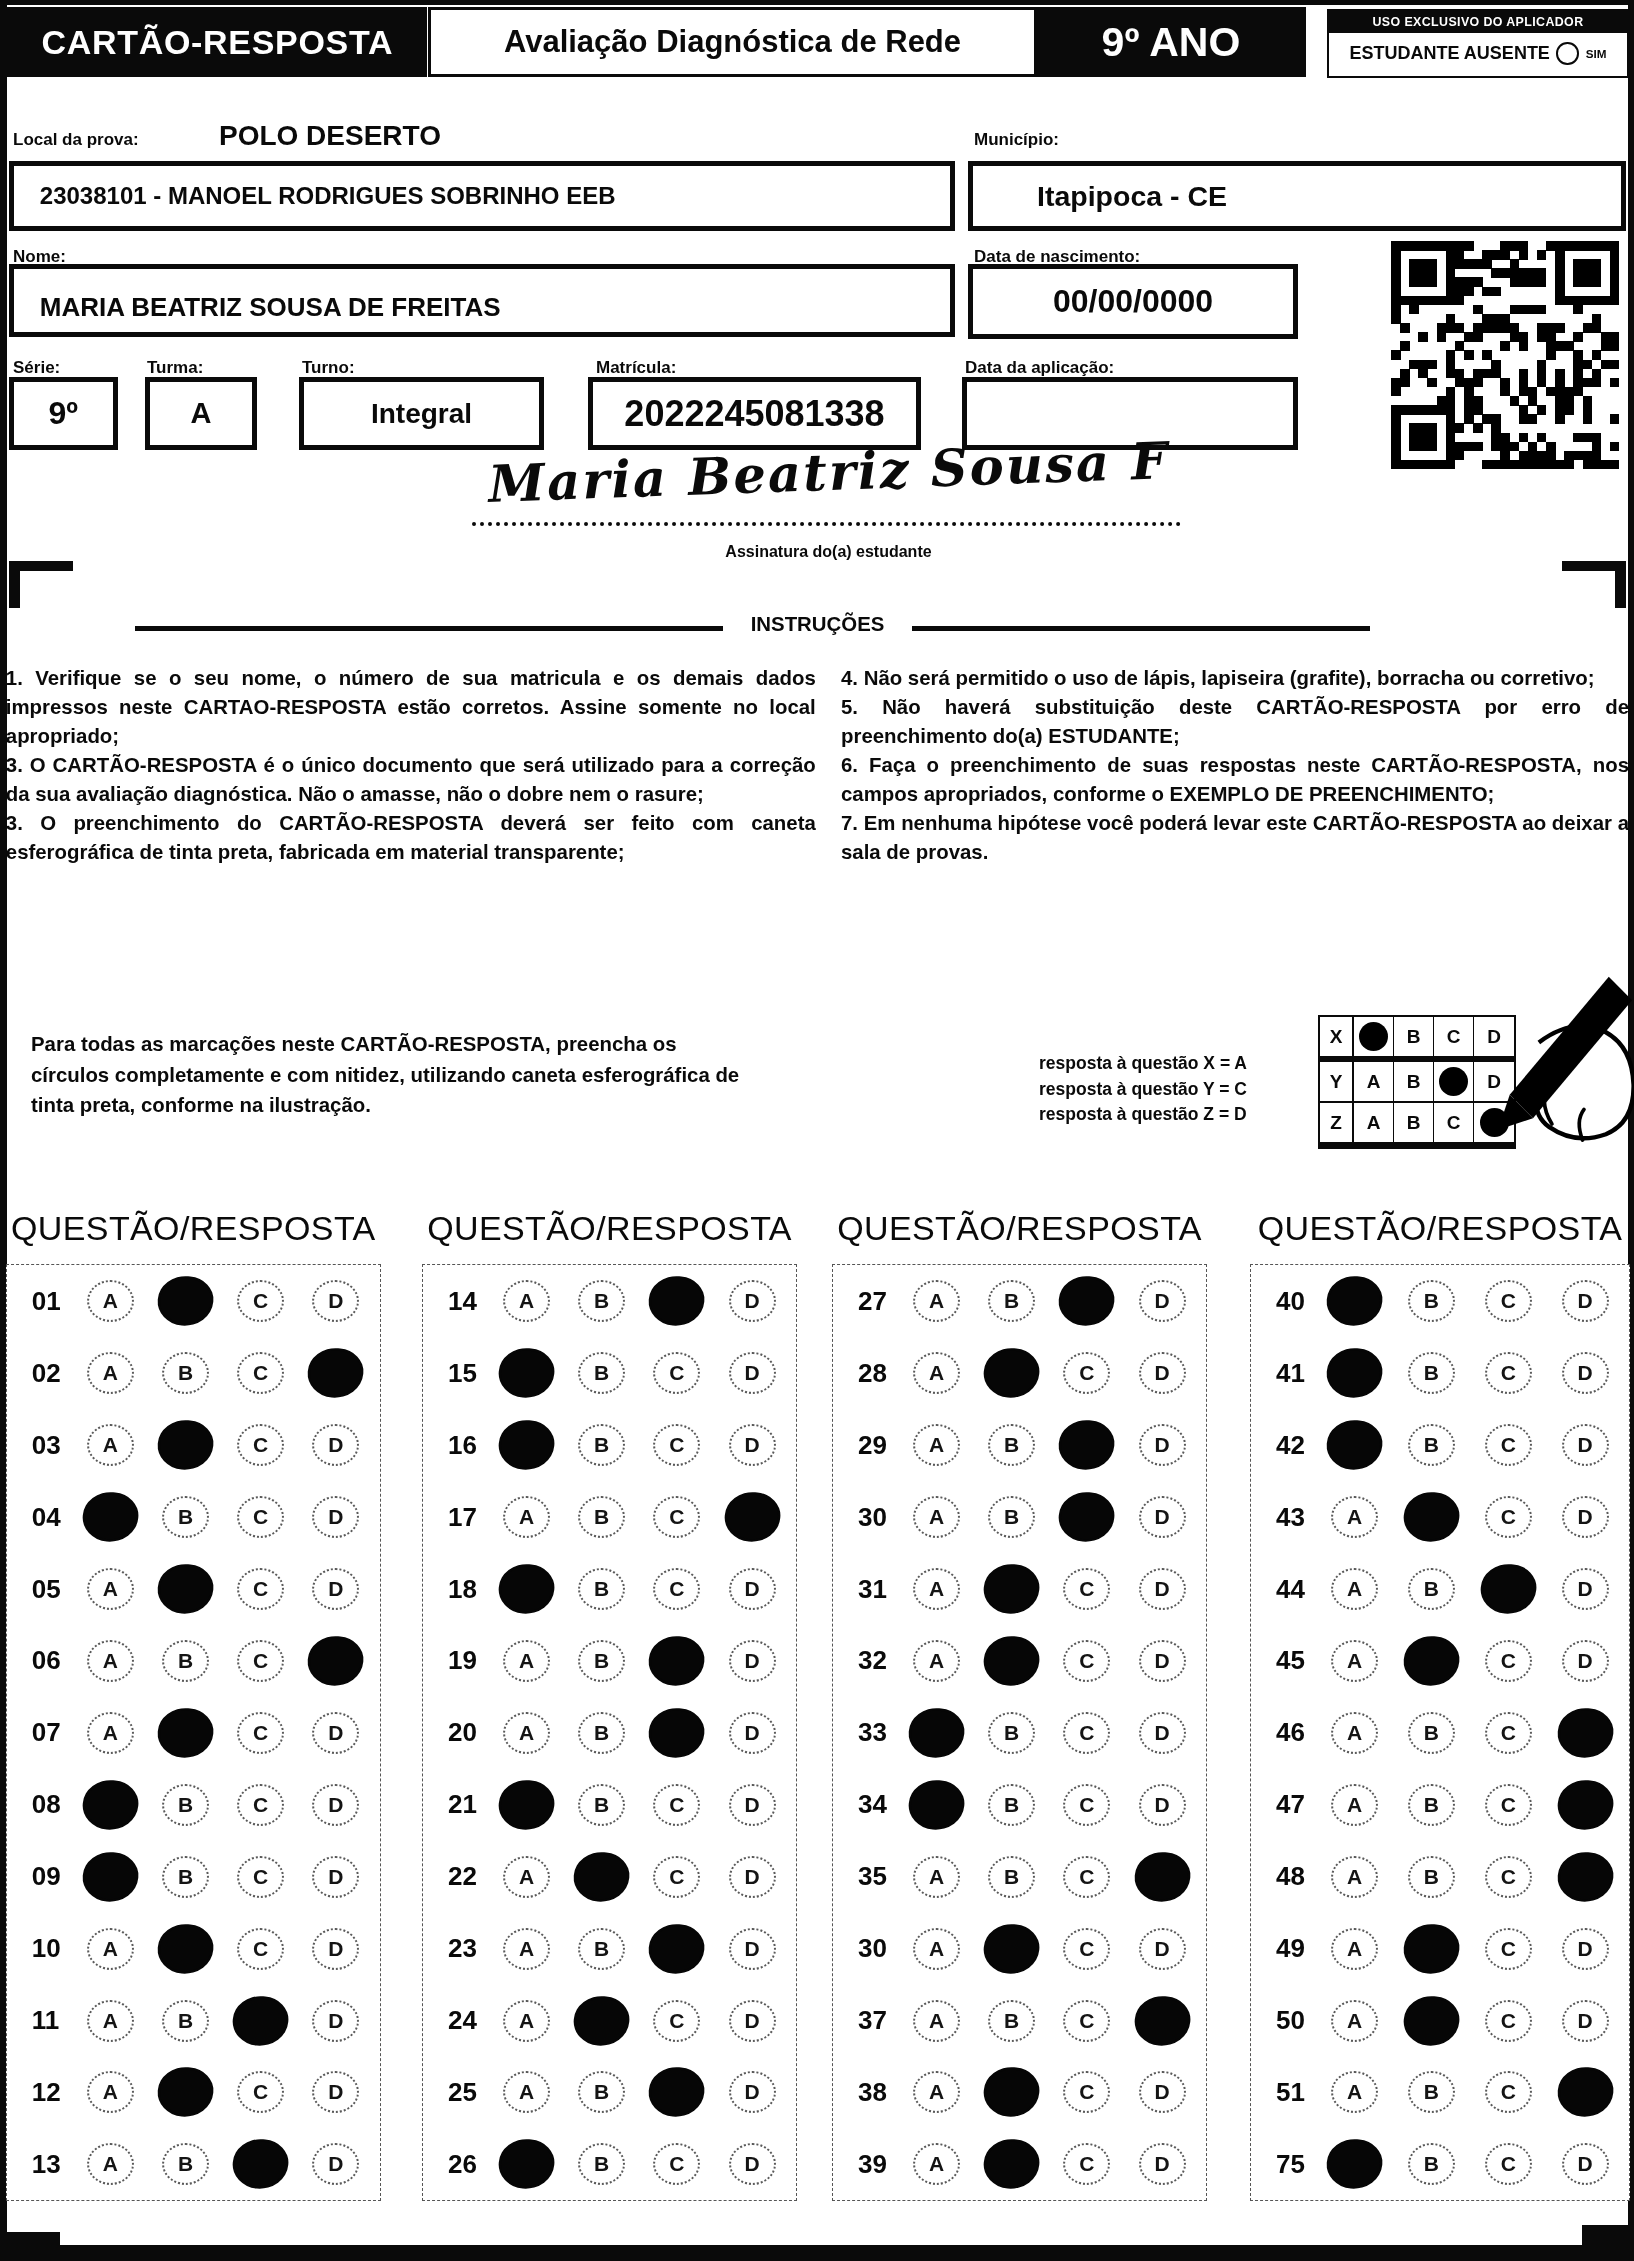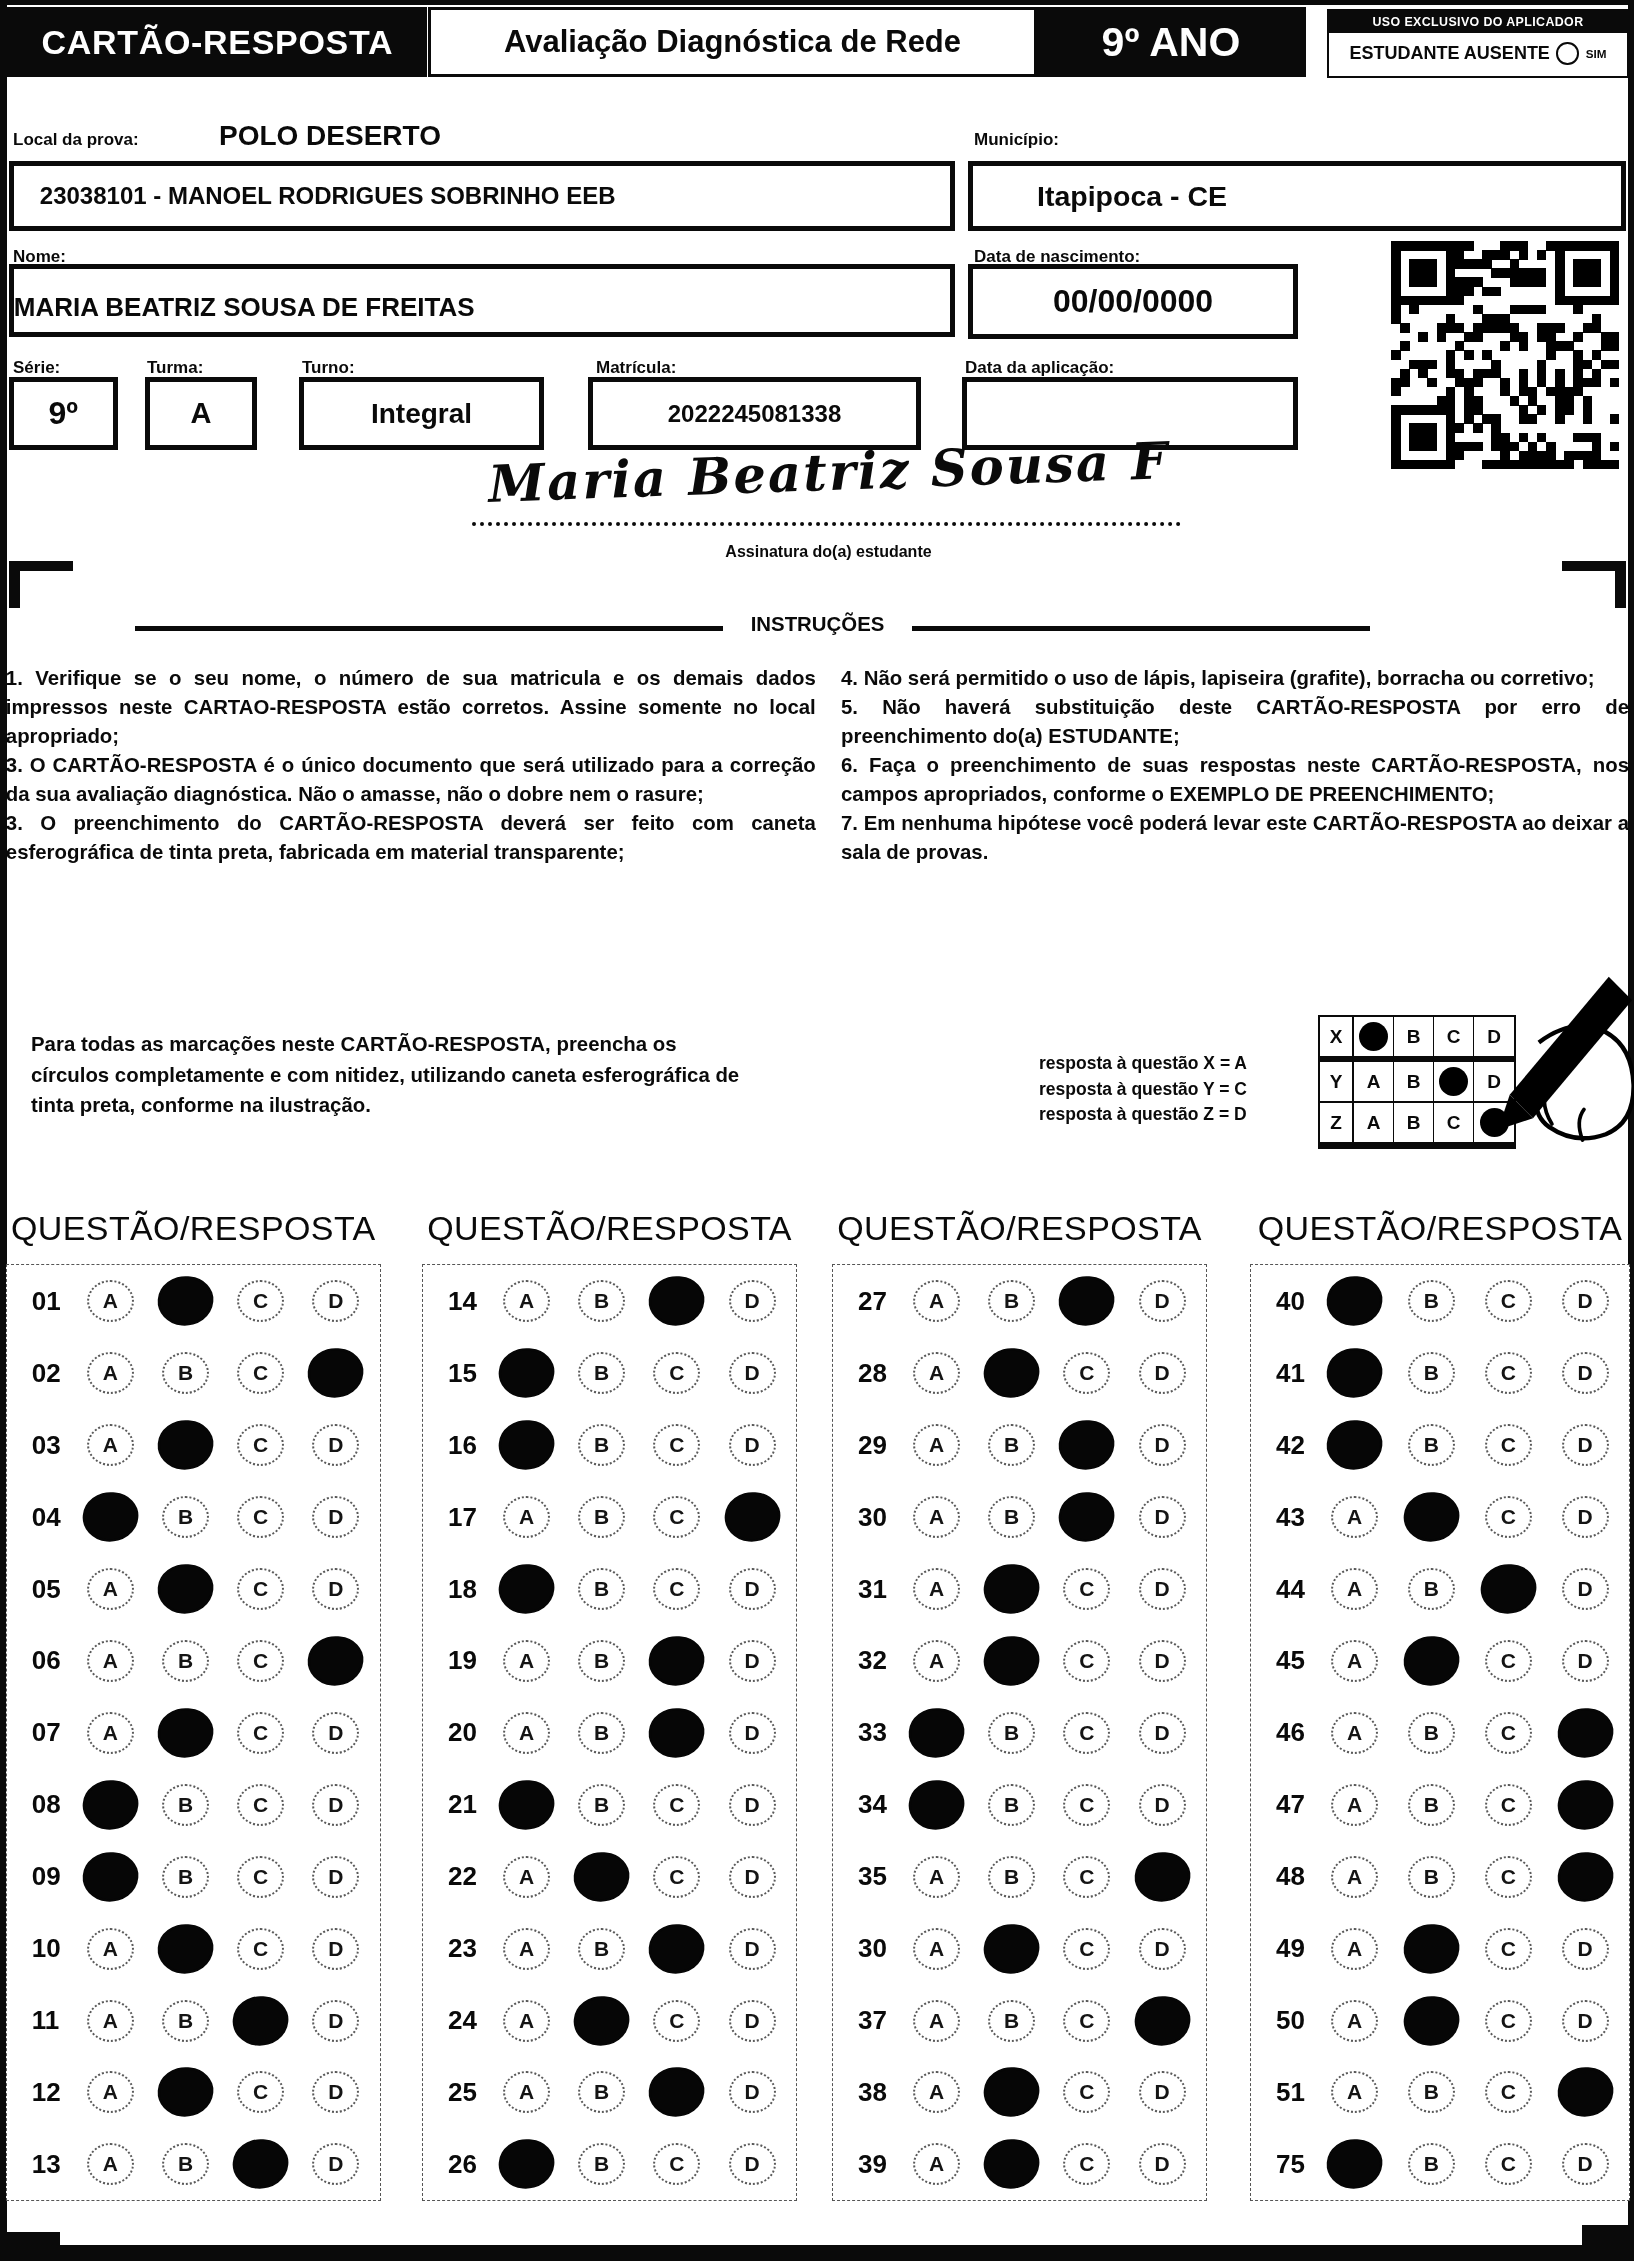--- a/index.html
+++ b/index.html
@@ -30,26 +30,26 @@
   .hdr-aplic .absent-row { height:41px; display:flex; align-items:center; justify-content:center; gap:6.6px; }
   .absent-label { font-size:18px; font-weight:700; }
   .absent-circle { width:22.6px; height:22.6px; border:2.2px solid #0a0a0a; border-radius:50%; }
   .absent-option { font-size:11.7px; font-weight:700; }
 
   
   .flabel { position:absolute; font-size:17px; font-weight:700; white-space:nowrap; }
   .fbox   { position:absolute; border:5.1px solid #0a0a0a; background:#fff; display:flex; align-items:center; font-weight:700; }
   #school-box     { left:8.8px;   top:161px; width:946px; height:70px; padding-left:26px; font-size:24px; }
   #municipio-box  { left:968px; top:161px; width:658px;  height:70px; padding-left:64px; font-size:28.5px; }
-  #nome-box       { left:8.8px;   top:264px; width:946px; height:73px; font-size:26px; align-items:flex-end; padding-bottom:8.8px; }
+  #nome-box       { left:8.8px;   top:264px; width:946px; height:73px; padding-left:26px; font-size:26px; align-items:flex-end; padding-bottom:8.8px; }
   #nasc-box       { left:968px; top:264px; width:330px;  height:75px; justify-content:center; font-size:32px; }
   #serie-box      { left:8.8px;   top:377px; width:109px;  height:73px; justify-content:center; font-size:32px; }
   #turma-box      { left:145px;  top:377px; width:112px;  height:73px; justify-content:center; font-size:29px; }
   #turno-box      { left:299px;  top:377px; width:245px;  height:73px; justify-content:center; font-size:28px; }
-  #matricula-box  { left:588px;  top:377px; width:333px;  height:73px; justify-content:center; font-size:24px; }
+  #matricula-box  { left:588px;  top:377px; width:333px;  height:73px; justify-content:center; font-size:36px; }
   #aplic-box      { left:962px; top:377px; width:336px;  height:73px; }
   #local-value    { position:absolute; left:219px; top:120px; font-size:28px; font-weight:700; }
 
   #qr { position:absolute; left:1391px; top:241px; width:228px; height:228px; }
   #qr svg { width:100%; height:100%; shape-rendering:crispEdges; }
 
   
   #signature { position:absolute; left:453px; top:442px; width:752px; text-align:center;
                font-family:"DejaVu Serif", serif; font-style:italic; font-weight:700; font-size:51px;
                transform:rotate(-2deg); letter-spacing:2.2px; white-space:nowrap; }

